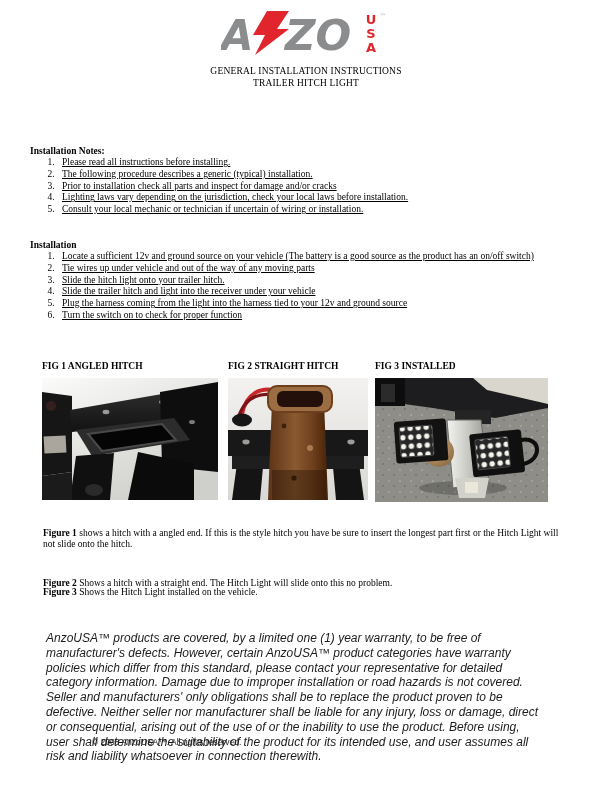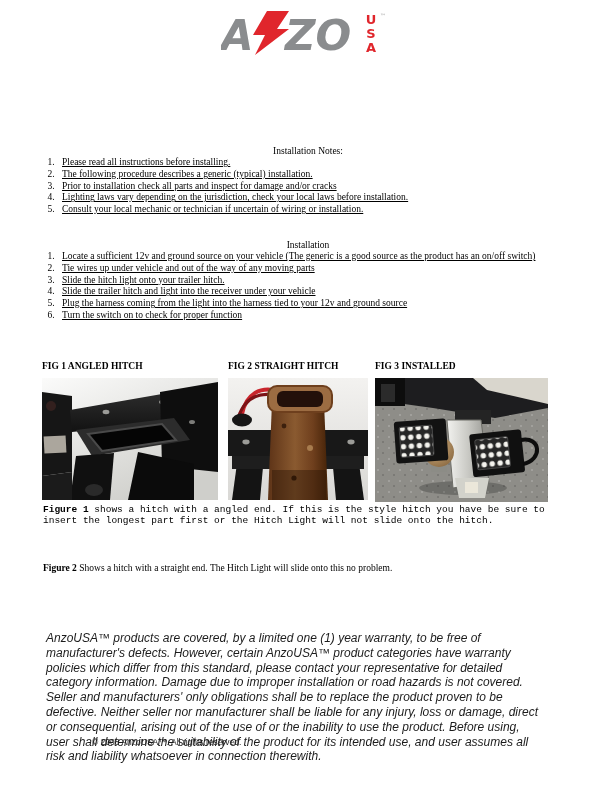--- a/index.html
+++ b/index.html
@@ -9,42 +9,42 @@
   }
   .page { position:absolute; inset:0; }
 
   
   .logo-wrap { position:absolute; top:9px; left:0; right:0; text-align:center; }
   .titles { position:absolute; top:65px; left:0; right:0; text-align:center;
             font-size:9.5px; line-height:12px; letter-spacing:.2px; }
 
   
   .sect { position:absolute; left:30px; width:556px; font-size:9.5px; }
-  .sect h3 { margin:0; font-size:9.5px; font-weight:normal;text-align:center; }
+  .sect h3 { margin:0; font-size:9.5px; font-weight:bold; }
   .sect ol { margin:1px 0 0 0; padding-left:27px;text-decoration:underline; }
   .sect li { line-height:11.8px; padding-left:5px; }
   .sect-notes { top:146px; }
   .sect-install { top:240px; }
 
   
   .fig-caption { position:absolute; top:361px; 
                  font-weight:bold; font-size:9.5px; }
   .cap-1 { left:42px;  width:176px; }
   .cap-2 { left:228px; width:140px; }
   .cap-3 { left:375px; width:173px; }
   .photo { position:absolute; top:378px; }
   .photo svg { display:block; }
   .ph-1 { left:42px; }
   .ph-2 { left:228px; }
   .ph-3 { left:375px; }
 
   
   .figdesc { position:absolute; left:43px; width:526px; font-size:9.5px; line-height:11.8px; }
-  .fd-1 { top:494px;font-family:Liberation Mono, monospace; }
-  .fd-2 { top:553px;font-family:Liberation Serif, serif; }
+  .fd-1 { top:518px; }
+  .fd-2 { top:568px;font-family:Liberation Serif, serif; }
   .fd-3 { top:577px; }
   .figdesc b { font-weight:bold; }
 
   
   .warranty { position:absolute; left:46px; top:631px; width:500px;
               font-family:Liberation Sans, sans-serif; font-style:italic;
               font-size:12px; line-height:14.8px; color:#1c1c1c; }
   .copyright { position:absolute; left:44px; top:737px;
                font-family:"Liberation Sans", sans-serif; font-size:8.5px; color:#1c1c1c;padding-left:48px; }
 </style>
@@ -58,36 +58,40 @@
       <text x="0" y="41" font-family="DejaVu Sans, sans-serif" font-size="42" font-weight="bold" font-style="italic" fill="#8a8c8e">A</text>
       <polygon points="46,2 68,2 56,20 68,20 34,46 44,26 32,26" fill="#e0262c"></polygon>
       <text x="64" y="41" font-family="DejaVu Sans, sans-serif" font-size="42" font-weight="bold" font-style="italic" fill="#8a8c8e">ZO</text>
       <text x="150" y="15" text-anchor="middle" font-family="DejaVu Sans, sans-serif" font-size="13" font-weight="bold" fill="#e0262c">U</text>
       <text x="150" y="29" text-anchor="middle" font-family="DejaVu Sans, sans-serif" font-size="13" font-weight="bold" fill="#e0262c">S</text>
       <text x="150" y="43" text-anchor="middle" font-family="DejaVu Sans, sans-serif" font-size="13" font-weight="bold" fill="#e0262c">A</text>
       <text x="159" y="9" font-family="DejaVu Sans, sans-serif" font-size="6" fill="#9a9a9a">™</text>
     </svg>
   </div>
 
+  <div class="titles">
+    <div>GENERAL INSTALLATION INSTRUCTIONS</div>
+    <div>TRAILER HITCH LIGHT</div>
+  </div>
 
   <div class="sect sect-notes">
     <h3>Installation Notes:</h3>
     <ol>
       <li>Please read all instructions before installing.</li>
       <li>The following procedure describes a generic (typical) installation.</li>
       <li>Prior to installation check all parts and inspect for damage and/or cracks</li>
       <li>Lighting laws vary depending on the jurisdiction, check your local laws before installation.</li>
       <li>Consult your local mechanic or technician if uncertain of wiring or installation.</li>
     </ol>
   </div>
 
   <div class="sect sect-install">
     <h3>Installation</h3>
     <ol>
-      <li>Locate a sufficient 12v and ground source on your vehicle (The generic is a good source as the product has an on/off switch)</li>
+      <li>Locate a sufficient 12v and ground source on your vehicle (The battery is a good source as the product has an on/off switch)</li>
       <li>Tie wires up under vehicle and out of the way of any moving parts</li>
       <li>Slide the hitch light onto your trailer hitch.</li>
       <li>Slide the trailer hitch and light into the receiver under your vehicle</li>
       <li>Plug the harness coming from the light into the harness tied to your 12v and ground source</li>
       <li>Turn the switch on to check for proper function</li>
     </ol>
   </div>
 
   <div class="fig-caption cap-1">FIG 1 ANGLED HITCH</div>
   <div class="fig-caption cap-2">FIG 2 STRAIGHT HITCH</div>
@@ -201,18 +205,19 @@
       <g transform="rotate(-6 120 74)">
         <rect x="96" y="54" width="52" height="43" rx="3" fill="#101010"></rect>
         <rect x="101" y="60" width="33" height="30" rx="2" fill="url(#leds)" stroke="#454545" stroke-width="1"></rect>
       </g>
       <path d="M 146 62 C 166 58 168 82 148 86" fill="none" stroke="#0d0d0d" stroke-width="4"></path>
     </svg>
   </div>
 
   <p class="figdesc fd-1"><b>Figure 1</b><span> shows a hitch with a angled end. If this is the style hitch you have be sure to insert the longest part first or the Hitch Light will not slide onto the hitch.</span></p>
   <p class="figdesc fd-2"><b>Figure 2</b><span> Shows a hitch with a straight end. The Hitch Light will slide onto this no problem.</span></p>
+  <p class="figdesc fd-3"><b>Figure 3</b><span> Shows the Hitch Light installed on the vehicle.</span></p>
 
   <div class="warranty">AnzoUSA™ products are covered, by a limited one (1) year warranty, to be free of manufacturer's defects. However, certain AnzoUSA™ product categories have warranty policies which differ from this standard, please contact your representative for detailed category information. Damage due to improper installation or road hazards is not covered.  Seller and manufacturers' only obligations shall be to replace the product proven to be defective. Neither seller nor manufacturer shall be liable for any injury, loss or damage, direct or consequential, arising out of the use of or the inability to use the product. Before using, user shall determine the suitability of the product for its intended use, and user assumes all risk and liability whatsoever in connection therewith.</div>
 
   <div class="copyright">© 2008 AnzoUSA™. All rights reserved.</div>
 
 </div>
 
 </body></html>

